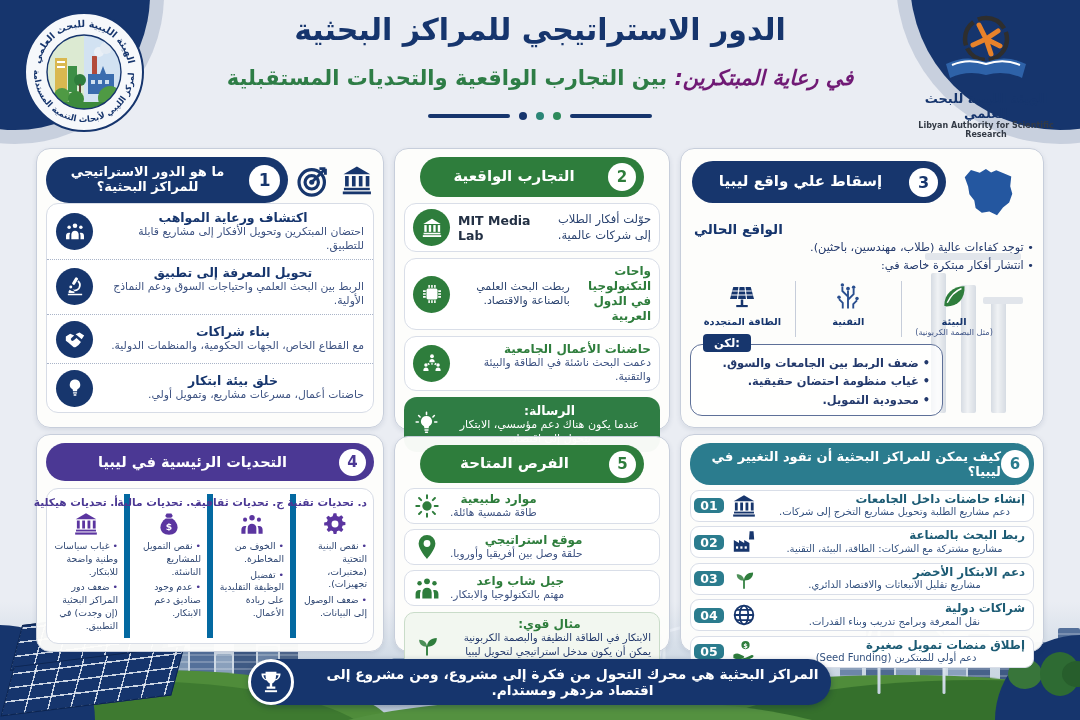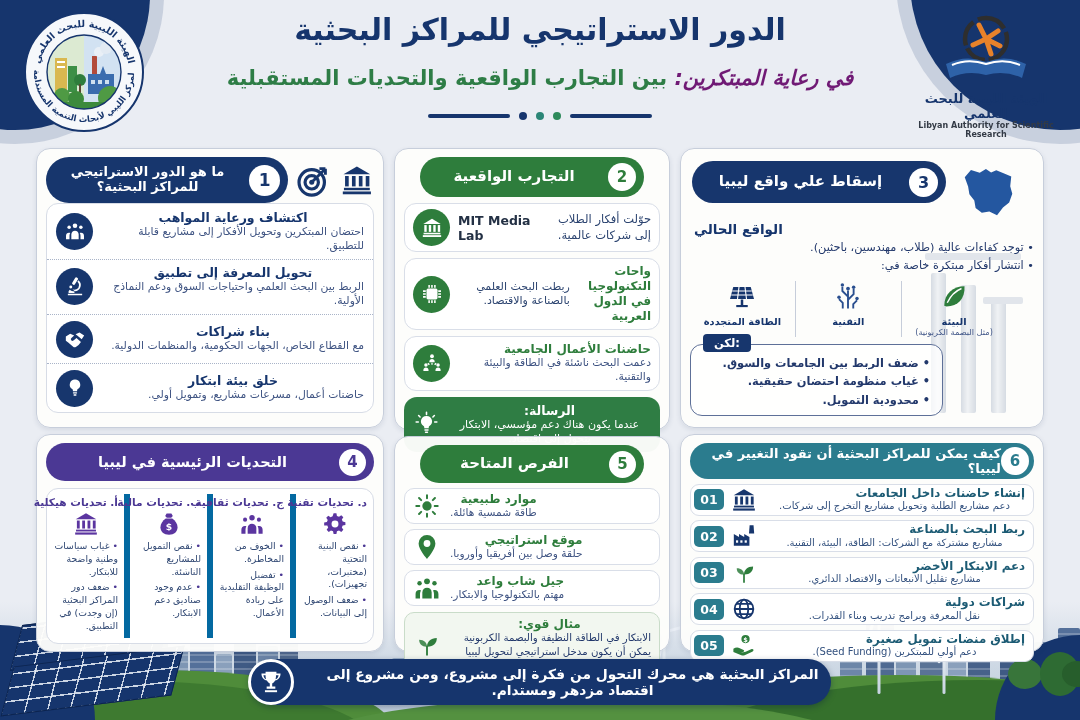--- a/index.html
+++ b/index.html
@@ -131,25 +131,25 @@
   .r5t .gt{font-size:12px;}
   .r5t .rd{font-size:10.6px;}
   .exBox{margin-top:6px;background:#f2f7f0;border:1px solid #c9dcc9;border-radius:10px;padding:4px 8px;display:flex;align-items:center;gap:7px;}
   .exBox .icon{width:28px;height:28px;flex:none;color:#2e7d3c;}
   .exTx{flex:1;direction:rtl;}
   .exL{font-size:12px;font-weight:bold;color:#2e7d3c;text-align:center;}
   .exD{font-size:10.2px;color:#22386b;text-align:right;line-height:1.35;}
 
   
   #p6{left:680px;top:434px;width:364px;height:218px;}
-  .p6bar{display:flex;align-items:center;height:36px;background:#2b7c8e;border-radius:20px;padding:0 5px 0 14px;}
+  .p6bar{display:flex;align-items:center;height:42px;background:#2b7c8e;border-radius:20px;padding:0 5px 0 14px;}
   .p6T{flex:1;direction:rtl;text-align:right;color:#fff;font-weight:bold;font-size:13px;padding-left:6px;}
   .p6bar .num{width:28px;height:28px;background:#fff;border-radius:50%;display:flex;align-items:center;justify-content:center;color:#2b7c8e;font-weight:bold;font-size:15px;flex:none;}
   .row6{margin-top:4.5px;background:#fff;border:1px solid #d9dee8;border-radius:9px;padding:2px 8px 2px 3px;display:flex;align-items:center;gap:7px;}
-  .nbox{flex:none;width:30px;height:21px;background:#2b7c8e;color:#fff;font-weight:bold;font-size:12.5px;border-radius:5px;display:flex;align-items:center;justify-content:center;}
+  .nbox{flex:none;width:30px;height:15px;background:#2b7c8e;color:#fff;font-weight:bold;font-size:12.5px;border-radius:5px;display:flex;align-items:center;justify-content:center;}
   .row6 .icon{width:26px;height:26px;flex:none;}
   .r6t{flex:1;direction:rtl;min-width:0;}
   .r6t .t{font-size:11.8px;font-weight:bold;color:#1c5b74;text-align:right;line-height:1.15;}
   .r6t .d{font-size:10px;color:#32507e;text-align:center;line-height:1.2;}
   .i-navy{color:#17366d;} .i-green{color:#2e7d3c;}
 
   
   #foot{position:absolute;left:50%;transform:translateX(-50%);bottom:15px;width:582px;height:46px;background:#16356d;border-radius:26px;display:flex;align-items:center;z-index:5;box-shadow:0 2px 6px rgba(10,25,60,.35);}
   .ftro{width:46px;height:46px;border-radius:50%;background:#16356d;border:3px solid #fff;box-sizing:border-box;display:flex;align-items:center;justify-content:center;color:#fff;margin-left:-1px;flex:none;}
   .ftro svg{width:26px;height:26px;}

